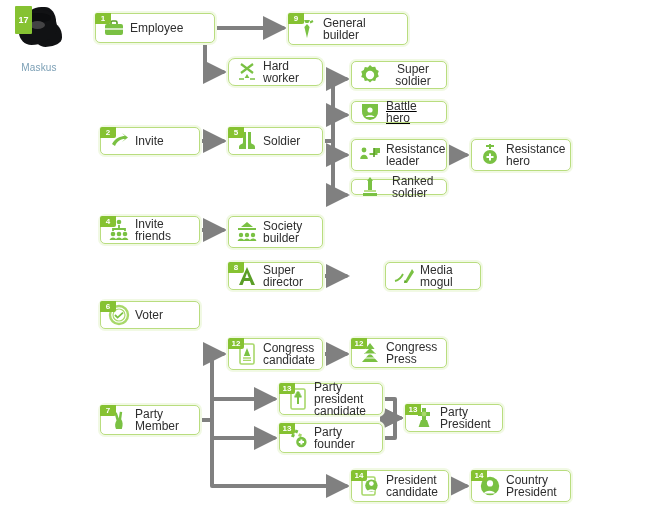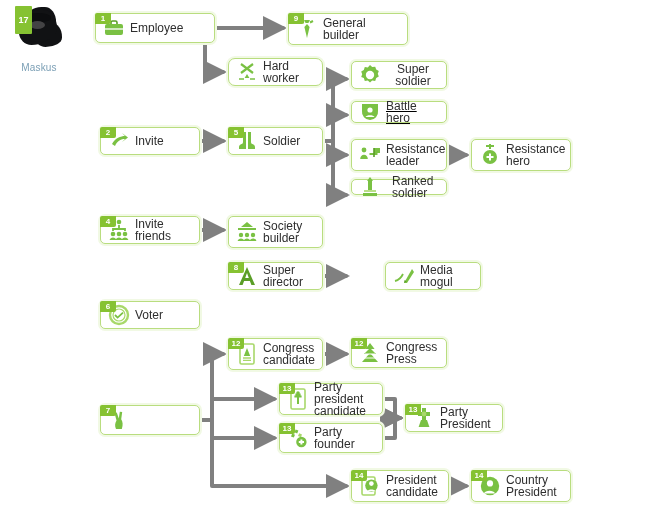--- a/index.html
+++ b/index.html
@@ -281,20 +281,21 @@
             <path d="M12 12l8 9H4z" fill="#7ac143"></path>
             <path d="M7 13h10M5 17h14" stroke="#ffffff" stroke-width="1.2"></path>
           </svg></span>
         <span class="lbl">Congress Press</span>
       </div>
       <div class="node" style="left: 100px; top: 405px; width: 100px; height: 30px;">
         <span class="badge">7</span>
         <span class="ic"><svg viewBox="0 0 24 24" width="24" height="24">
             <path d="M9 21c-1.5-3-1-6 .5-8.5L7.5 5 9.8 4.4l2 6.2 1-6.8 2.4.3-1 7.2c1.6 2.4 2 5.4.6 9.7z" fill="#7ac143"></path>
           </svg></span>
+        <span class="lbl">Party Member</span>
       </div>
       <div class="node" style="left: 279px; top: 383px; width: 104px; height: 32px;">
         <span class="badge">13</span>
         <span class="ic"><svg viewBox="0 0 24 24" width="24" height="24">
             <rect x="5" y="2" width="14" height="20" rx="1.5" fill="#ffffff" stroke="#a8d86a" stroke-width="1.6"></rect>
             <path d="M12 6v11M8.4 9.6h7.2M9.4 7.4h5.2" stroke="#7ac143" stroke-width="2"></path>
             <circle cx="12" cy="6" r="1.8" fill="#7ac143"></circle>
           </svg></span>
         <span class="lbl">Party president
 candidate</span>

